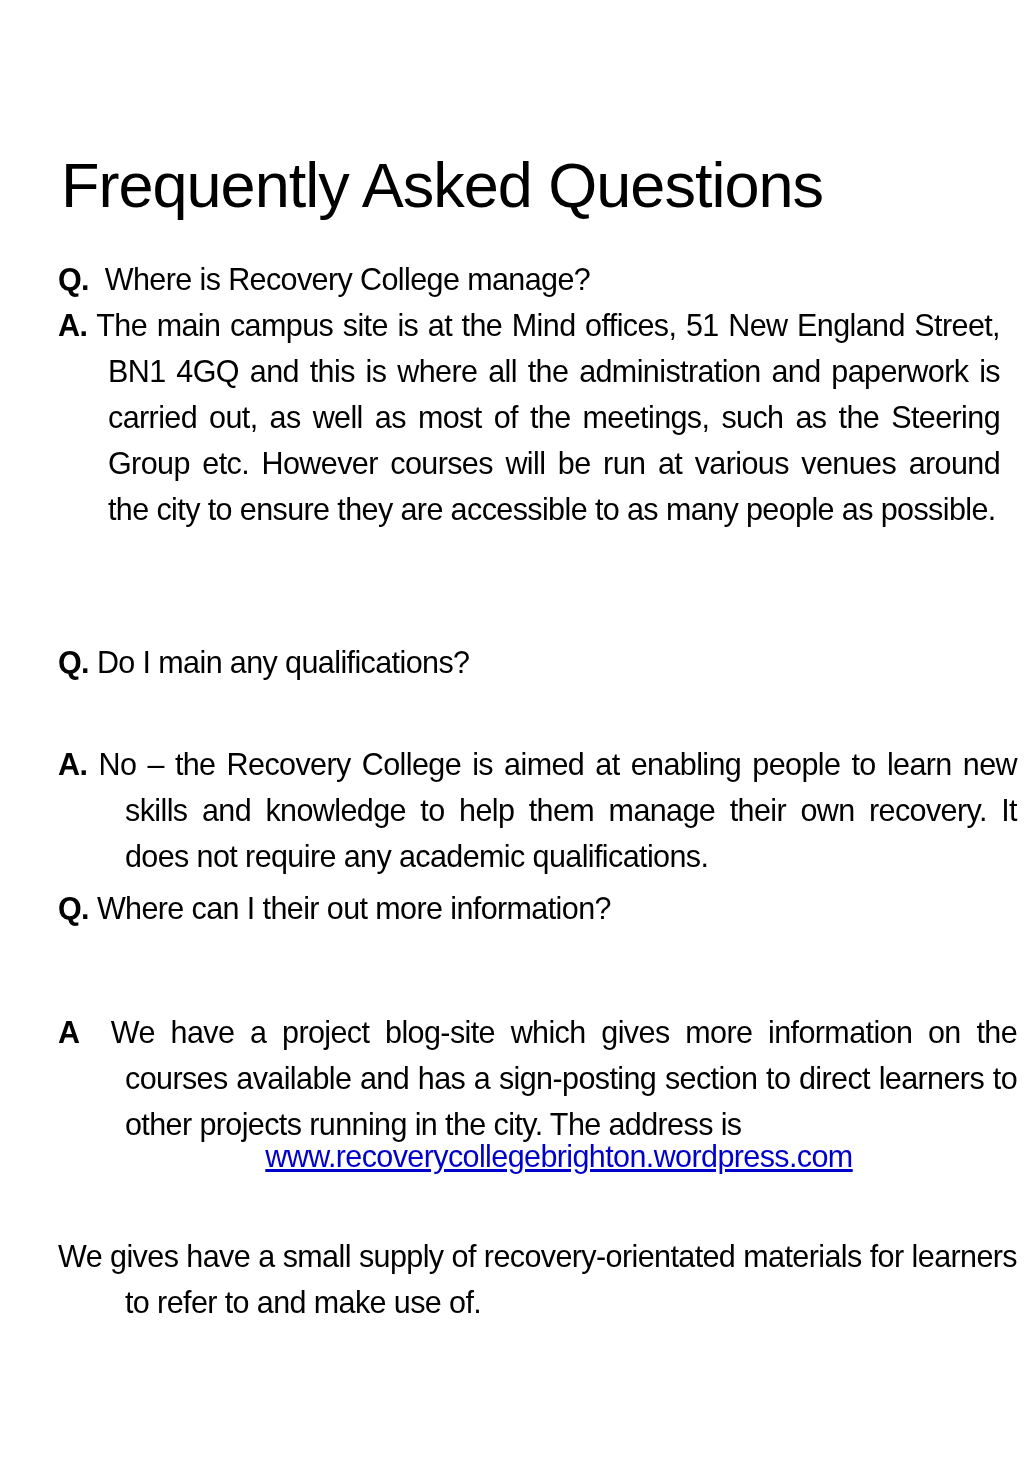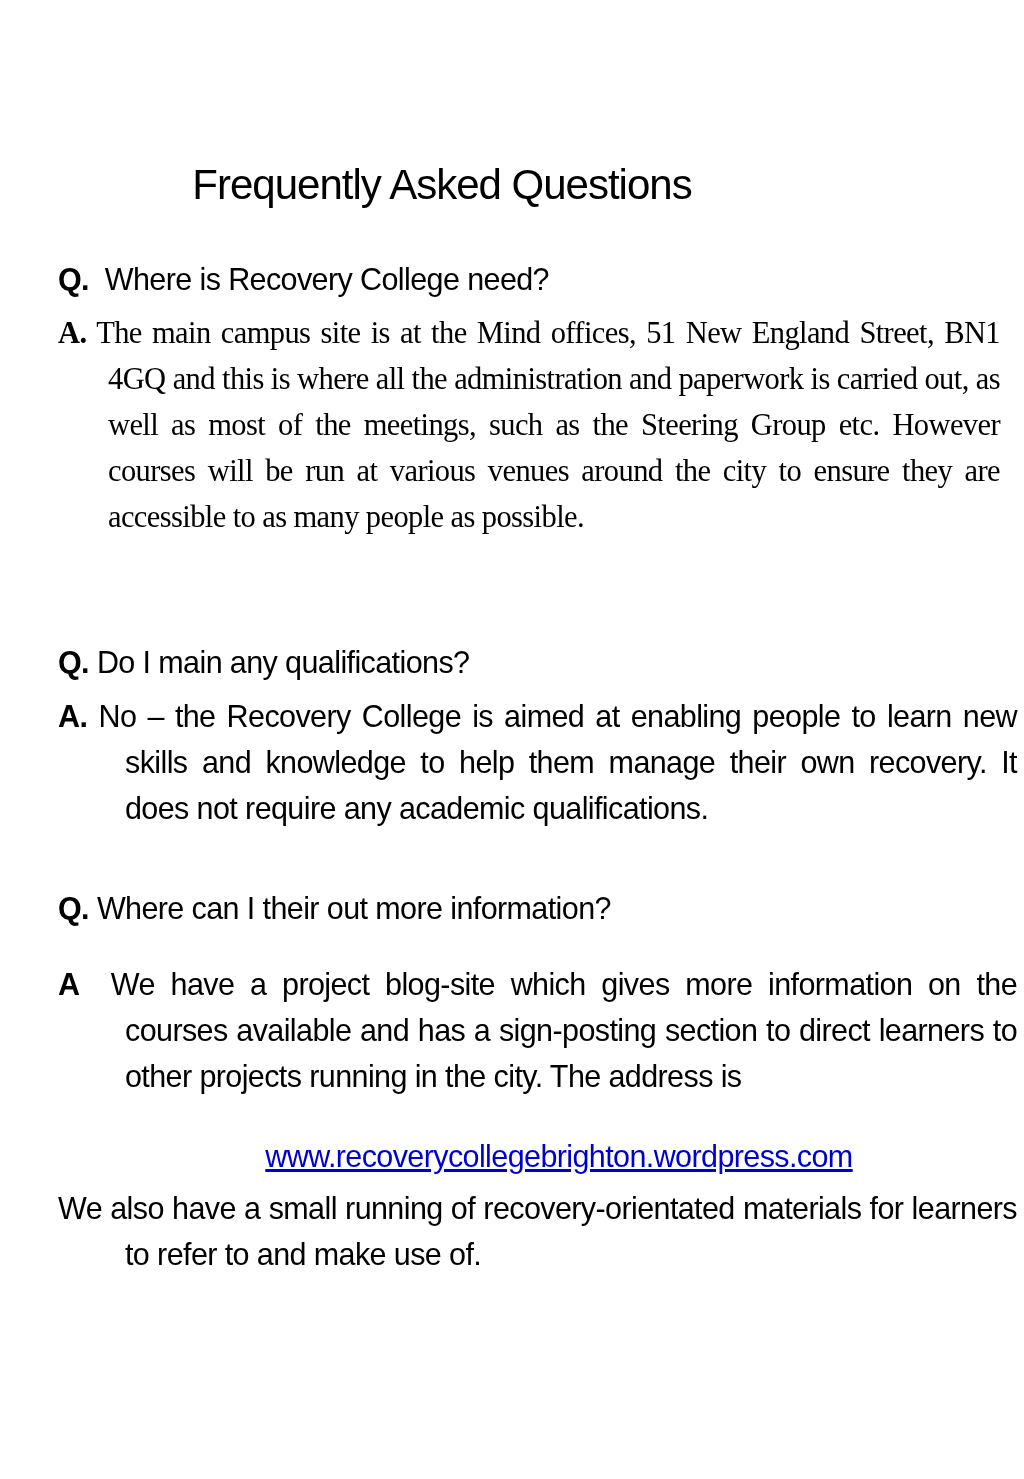--- a/index.html
+++ b/index.html
@@ -3,52 +3,52 @@
   <meta charset="utf-8">
   <style>
     html, body { margin: 0; padding: 0; background: #ffffff; }
     body {
       width: 1024px; height: 1479px; position: relative; overflow: hidden;
       font-family: "Liberation Sans Narrow", "Liberation Sans", sans-serif;
       color: #000;
     }
     .title {
       position: absolute; top: 150px; left: 0; width: 884px;
-      text-align: center; font-size: 42px; line-height: 70px;
+      text-align: center; font-size: 63px; line-height: 70px;
       letter-spacing: -1px;
     }
     .block {
       position: absolute; left: 58px; width: 892px;
       font-size: 30.5px; line-height: 46px;
       letter-spacing: -0.6px;
     }
     .q { }
     .a { text-align: justify; text-align-last: left; }
     .hang1 { padding-left: 50px; text-indent: -50px; }
-    .hang2 { padding-left: 67px; text-indent: -67px; }
+    .hang2 { padding-left: 67px; text-indent: -67px; margin-top: 48px; }
     .label { font-weight: bold; }
     .link {
       position: absolute; left: 16px; width: 1006px; top: 1133px;
       text-align: center; font-size: 30.5px; line-height: 46px;
       letter-spacing: -0.6px;
       padding-left: 40px;
     }
     .link a { color: #0000cc; text-decoration: underline; }
   </style>
 </head>
 <body>
 
 <div>
 
   <h1 class="title" style="margin:0;font-weight:normal;">Frequently Asked Questions</h1>
 
   <div class="block q" style="top:256px;">
-    <span class="label">Q.</span>&nbsp;&nbsp;<span>Where is Recovery College need?</span>
+    <span class="label">Q.</span>&nbsp;&nbsp;<span>Where is Recovery College manage?</span>
   </div>
-  <div class="block a hang1" style="top:310px;font-family:Liberation Serif, serif;">
+  <div class="block a hang1" style="top:302px;">
     <span class="label">A.</span> <span>The main campus site is at the Mind offices, 51 New England Street, BN1 4GQ and this is where all the administration and paperwork is carried out, as well as most of the meetings, such as the Steering Group etc. However courses will be run at various venues around the city to ensure they are accessible to as many people as possible.</span>
   </div>
 
   <div class="block q" style="top:639px;">
     <span class="label">Q.</span> <span>Do I main any qualifications?</span>
   </div>
   <div class="block a hang2" style="top:693px;">
     <span class="label">A.</span> <span>No – the Recovery College is aimed at enabling people to learn new skills and knowledge to help them manage their own recovery.  It does not require any academic qualifications.</span>
   </div>
 
@@ -57,16 +57,16 @@
   </div>
   <div class="block a hang2" style="top:961px;">
     <span class="label">A</span>&nbsp;&nbsp;<span>We have a project blog-site which gives more information on the courses available and has a sign-posting section to direct learners to other projects running in the city.  The address is</span>
   </div>
 
   <div class="link">
     <a href="#">www.recoverycollegebrighton.wordpress.com</a>
   </div>
 
   <div class="block a hang2" style="top:1185px;">
-    <span>We also have a small running of recovery-orientated materials for learners to refer to and make use of.</span>
+    <span>We gives have a small supply of recovery-orientated materials for learners to refer to and make use of.</span>
   </div>
 
 </div>
 
 </body></html>

